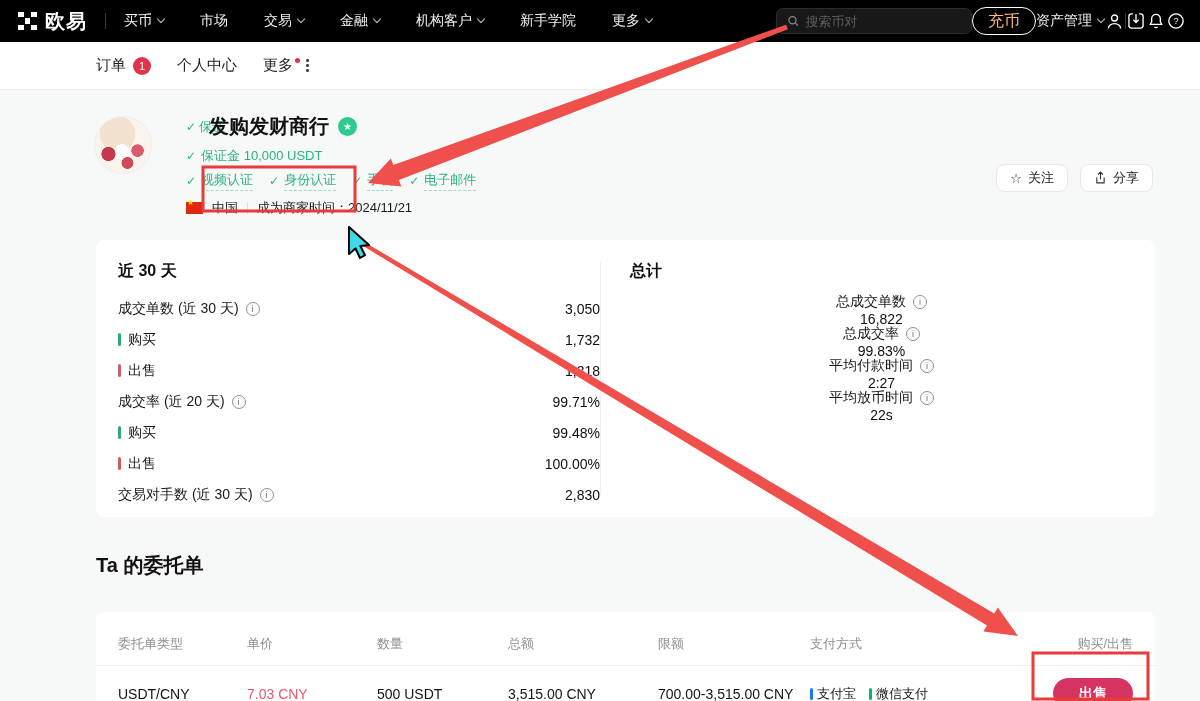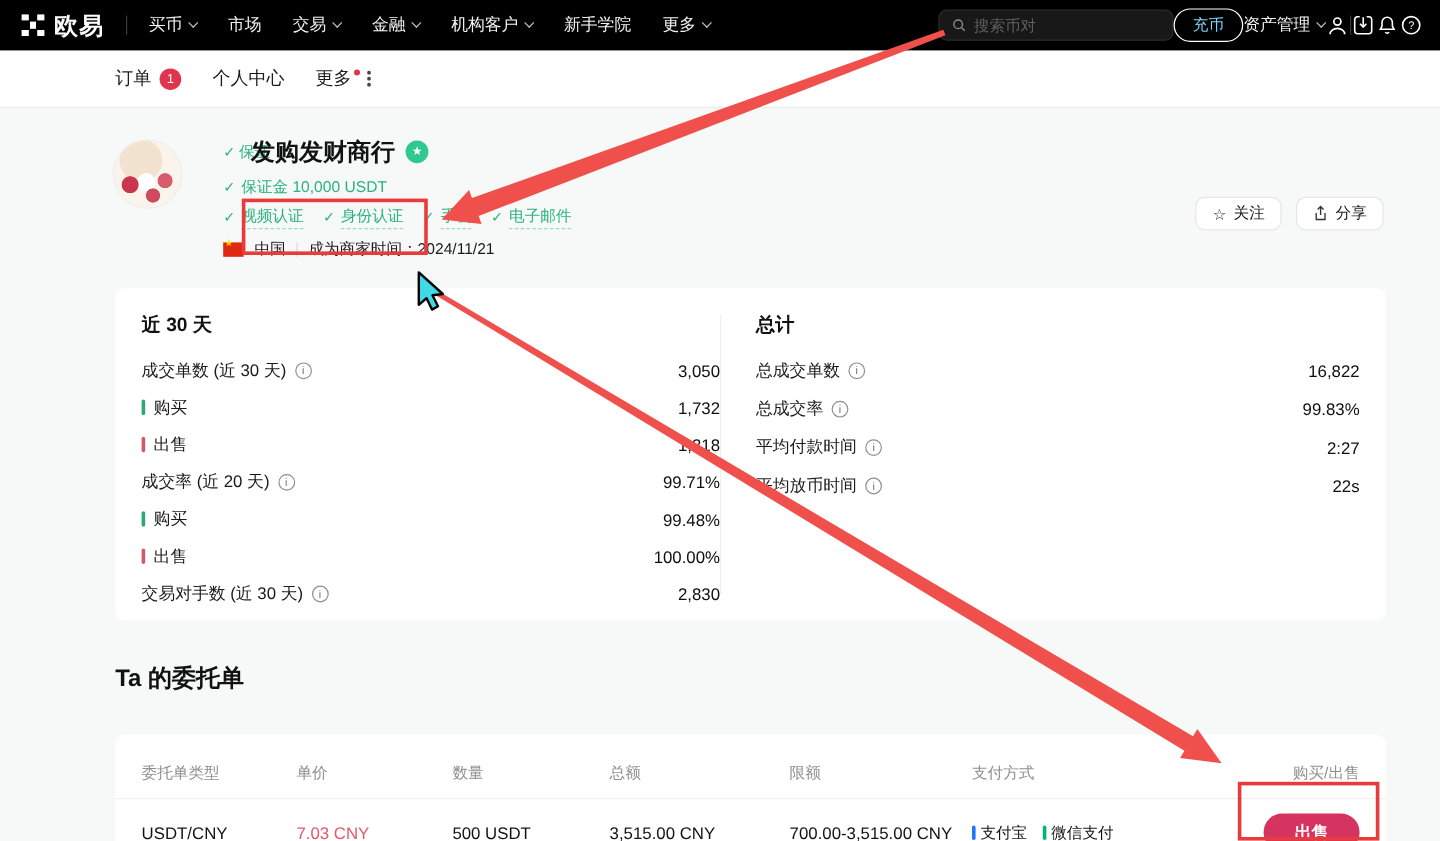--- a/index.html
+++ b/index.html
@@ -11,31 +11,31 @@
     display:flex; align-items:center; justify-content:space-between; padding:0 14px 0 18px; z-index:5; }
   .nav-left { display:flex; align-items:center; }
   .logo { display:flex; align-items:center; gap:8px; cursor:pointer; }
   .logo-mark { width:19px; height:19px; display:grid; grid-template:repeat(3,1fr)/repeat(3,1fr); gap:1px; }
   .logo-mark i { background:#fff; }
   .logo-mark i:nth-child(1){grid-area:1/1} .logo-mark i:nth-child(2){grid-area:1/3}
   .logo-mark i:nth-child(3){grid-area:2/2} .logo-mark i:nth-child(4){grid-area:3/1}
   .logo-mark i:nth-child(5){grid-area:3/3}
   .logo-text { color:#fff; font-size:20px; font-weight:bold; letter-spacing:1px; }
   .nav-divider { width:1px; height:16px; background:#3a3a3a; margin:0 18px; }
-  .menu { display:flex; align-items:flex-end; gap:26px; }
+  .menu { display:flex; align-items:flex-end; gap:36px; }
   .menu-item { color:#f2f2f2; font-size:14px; display:flex; align-items:center; gap:6px; cursor:pointer; white-space:nowrap; }
   .chev { width:6px; height:6px; border-right:1.5px solid #c2c2c2; border-bottom:1.5px solid #c2c2c2;
     transform:rotate(45deg); margin-top:-4px; }
   .nav-right { display:flex; align-items:center; }
   .searchbox { width:196px; height:26px; background:#181818; border:1px solid #2b2b2b; border-radius:7px;
     display:flex; align-items:center; gap:6px; padding:0 10px; }
   .searchbox input { background:transparent; border:none; outline:none; color:#ddd; font-size:13px; width:100%; }
   .searchbox input::placeholder { color:#5f5f5f; }
   .pill-btn { height:28px; padding:0 15px; border:1px solid #fff; border-radius:15px; background:transparent;
-    color:#7dd3fc; font-size:13px; cursor:pointer; }
+    color:#fdba74; font-size:16px; cursor:pointer; }
   .nav-icon { display:flex; align-items:center; cursor:pointer; }
   .nav-divider2 { width:1px; height:16px; background:#3a3a3a; }
 
   
   .subnav { position:absolute; top:42px; left:0; right:0; height:48px; background:#fff;
     border-bottom:1px solid #ececec; display:flex; align-items:center; justify-content:space-between;
     padding:0 46px 0 96px; z-index:4; }
   .subnav-left { display:flex; gap:32px; }
   .subnav-left span { font-size:15px; color:#1c1c1c; cursor:pointer; }
   .subnav-right { display:flex; gap:26px; align-items:center; }
@@ -78,21 +78,21 @@
 
   
   .stats-card { position:absolute; left:96px; top:240px; width:1059px; height:277px; background:#fff;
     border-radius:8px; display:flex; }
   .stats-left { width:504px; padding:21px 0 0 22px; }
   .stats-vdiv { width:1px; background:#efefef; height:233px; margin-top:22px; }
   .stats-right { flex:1; padding:21px 22px 0 29px; }
   .stats-title { font-size:16px; font-weight:bold; color:#121212; }
   .stats-rows { margin-top:11px; }
   .stat-row { height:31px; display:flex; align-items:center; justify-content:space-between; }
-  .stat-row.r32 { height:32px; }
+  .stat-row.r32 { height:32px;flex-direction:column; }
   .stat-label { display:flex; align-items:center; gap:7px; font-size:14px; color:#1a1a1a; }
   .bar { width:3px; height:13px; border-radius:1.5px; flex:none; }
   .bar.buy { background:#2daa73; } .bar.sell { background:#cf5b68; }
   .info-i { width:14px; height:14px; border:1px solid #909090; border-radius:50%; color:#6d6d6d; font-size:9px;
     display:inline-flex; align-items:center; justify-content:center; flex:none; }
   .stat-value { font-size:14px; color:#0f0f0f; }
 
   
   .section-title { position:absolute; left:96px; top:552px; font-size:20px; font-weight:bold; color:#111; }
   .table-card { position:absolute; left:96px; top:612px; width:1059px; height:101px; background:#fff;

